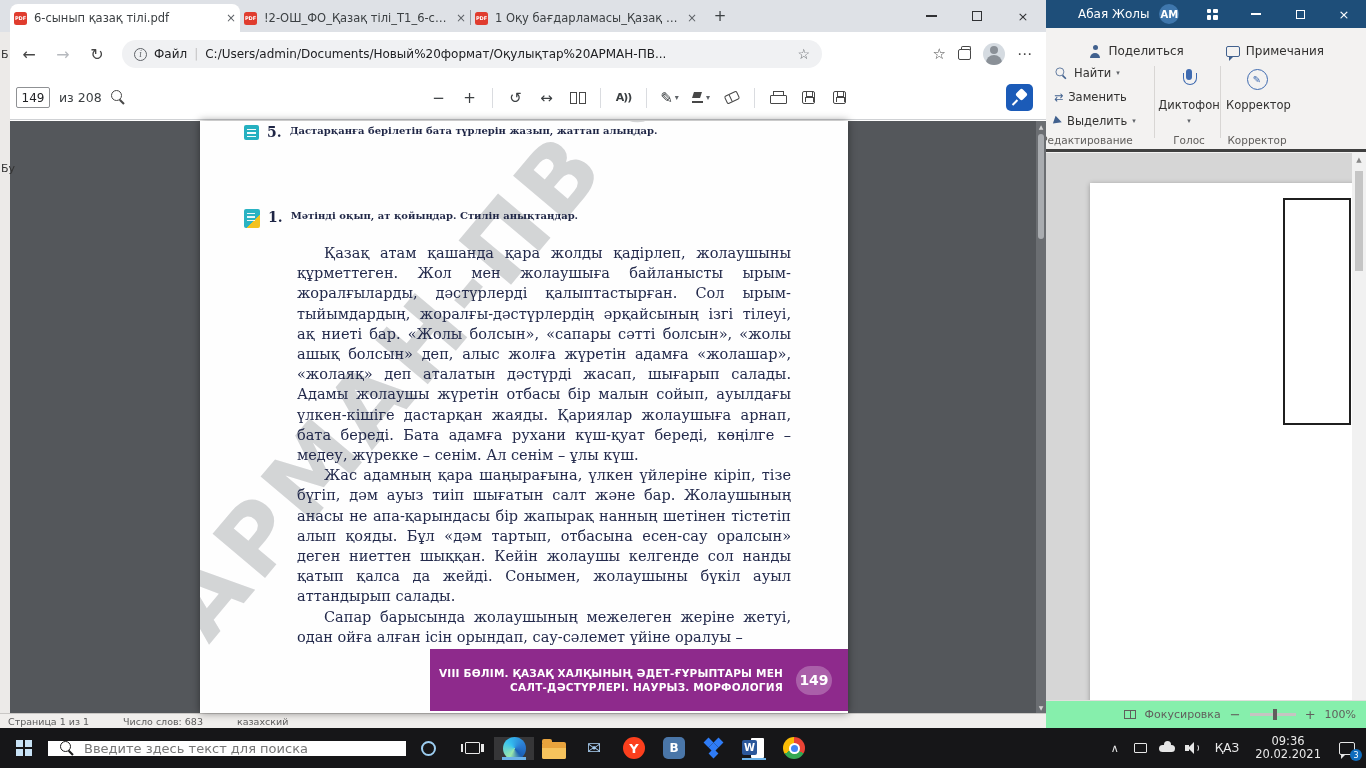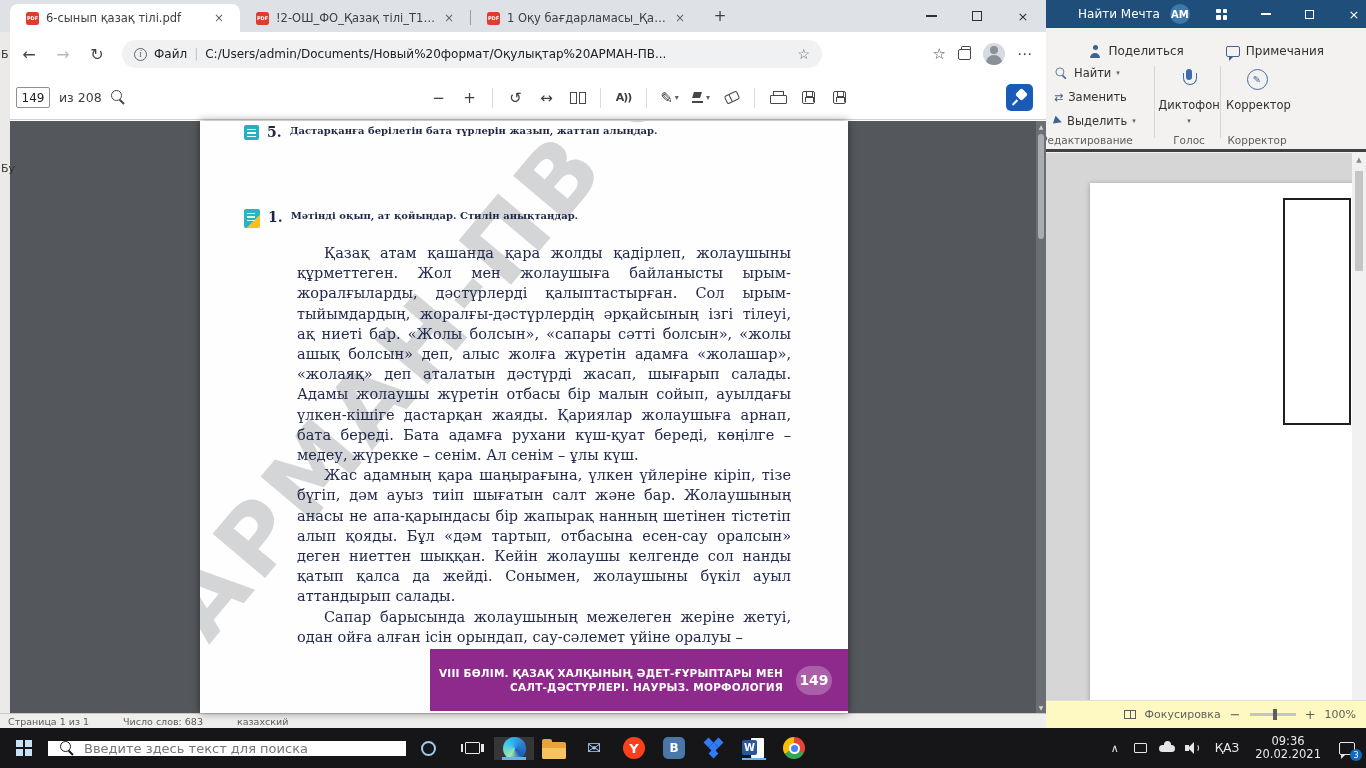--- a/index.html
+++ b/index.html
@@ -10,21 +10,21 @@
   
   .bg-sliver { position:absolute; left:0; top:32px; width:10px; height:681px; background:#eceae8; overfl
 ow:hidden; z-index:2; }
   .bg-sliver span { position:absolute; left:1px; font-size:11px; color:#333; white-space:nowrap; }
   .sl1 { top:16px; } .sl2 { top:130px; }
   .bg-strip { position:absolute; left:0; top:713px; width:1046px; height:15px; background:#f0eeec; border-top:1px solid #c9c7c5; display:flex; gap:34px; align-items:center; padding-left:8px; font-size:9.5px; color:#5a5a5a; z-index:1; white-space:nowrap; }
 
   
   .edge { position:absolute; left:0; top:0; width:1046px; height:713px; background:#fff; z-index:1; }
   .tabstrip { height:32px; background:#dee1e6; display:flex; align-items:flex-end; padding-left:10px; }
-  .tab { width:230px; height:28px; display:flex; align-items:center; gap:7px; padding:0 16px; font-size:11.5px; color:#3c4043; border-radius:8px 8px 0 0; }
+  .tab { width:230px; height:28px; display:flex; align-items:center; gap:7px; padding:0 4px; font-size:11.5px; color:#3c4043; border-radius:8px 8px 0 0; }
   .tab.active { background:#fff; }
   .tab-title { flex:1; white-space:nowrap; overflow:hidden; text-overflow:ellipsis; }
   .tab-close { font-size:12px; color:#5f6368; flex:none; }
   .tabsep { width:1px; height:15px; background:#9b9fa4; margin-bottom:7px; }
   .pdficon { width:13px; height:13px; background:#e03c2e; border-radius:2.5px; color:#fff; font-size:5px; font-weight:bold; display:grid; place-items:center; flex:none; }
   .newtab { width:26px; height:26px; margin:0 0 3px 6px; display:grid; place-items:center; font-size:15px; color:#3c4043; }
   .win-controls { margin-left:auto; display:flex; align-self:flex-start; height:32px; }
   .win-btn { width:46px; height:32px; display:grid; place-items:center; color:#303134; font-size:13px; }
   .g-min { width:11px; height:1.3px; background:#303134; display:block; }
   .g-max { width:10px; height:10px; border:1.2px solid #303134; display:block; }
@@ -134,21 +134,21 @@
   .i-mic::after { content:""; position:absolute; left:2px; top:4px; width:12px; height:11px; border:1.6px solid #3f6bb0; border-top:none; border-radius:0 0 8px 8px; }
   .i-editorc { width:21px; height:21px; border:1.8px solid #3f6bb0; border-radius:50%; display:grid; place-items:center; font-size:10px; color:#3f6bb0; }
   .w-group { position:absolute; top:76px; font-size:10.5px; color:#605e5c; text-align:center; white-space:nowrap; }
   .g-edit { left:-34px; width:150px; } .g-voice { left:112px; width:62px; } .g-editor { left:180px; width:62px; }
   .w-doc { position:absolute; top:153px; bottom:28px; left:0; right:0; background:#d6d6d6; }
   .w-page { position:absolute; left:44px; top:30px; width:294px; height:600px; background:#fff; box-shadow:0 1px 5px rgba(0,0,0,.3); }
   .w-frame { position:absolute; left:193px; top:15px; width:68px; height:227px; border:2px solid #1f1f1f; }
   .w-scroll { position:absolute; right:0; top:0; width:14px; height:100%; background:#f1f1f1; }
   .w-scroll .arr { display:block; text-align:center; font-size:7px; color:#888; padding-top:3px; }
   .w-thumb { position:absolute; top:18px; left:3px; width:8px; height:100px; background:#c5c5c5; }
-  .w-status { position:absolute; bottom:0; left:0; right:0; height:28px; background:#fef9c3; border-top:1px solid #e1dfdd; display:flex; align-items:center; justify-content:flex-end; gap:9px; padding-right:10px; font-size:11px; color:#605e5c; }
+  .w-status { position:absolute; bottom:0; left:0; right:0; height:28px; background:#86efac; border-top:1px solid #e1dfdd; display:flex; align-items:center; justify-content:flex-end; gap:9px; padding-right:10px; font-size:11px; color:#605e5c; }
   .i-focus { width:12px; height:9px; border:1.3px solid #605e5c; position:relative; }
   .i-focus::after { content:""; position:absolute; left:50%; top:0; bottom:0; width:1.3px; background:#605e5c; }
   .w-zoomsign { font-size:13px; }
   .w-slider { width:46px; height:3px; background:#c6c4c2; position:relative; }
   .w-slider::after { content:""; position:absolute; left:50%; top:-4px; width:4px; height:11px; background:#605e5c; }
 
   
   .taskbar { position:absolute; left:0; top:728px; width:1366px; height:40px; background:#161618; display:flex; align-items:center; z-index:10; }
   .tb-start { width:48px; display:grid; place-items:center; }
   .win-logo { width:16px; height:16px; display:grid; grid-template-columns:1fr 1fr; gap:1.5px; }
@@ -337,21 +337,21 @@
       <div class="pdf-scroll">
         <span class="arr">▲</span>
         <span class="pdf-thumb"></span>
         <span class="arr bottom">▼</span>
       </div>
     </div>
   </div>
 
   <div class="word">
     <div class="w-title">
-      <span class="w-user">Найти Мечта</span>
+      <span class="w-user">Абая Жолы</span>
       <span class="w-avatar">АМ</span>
       <div class="w-ctrl">
         <span class="w-btn">
             <span class="w-grid">
               <i></i>
               <i></i>
               <i></i>
               <i></i>
             </span>
           </span>

